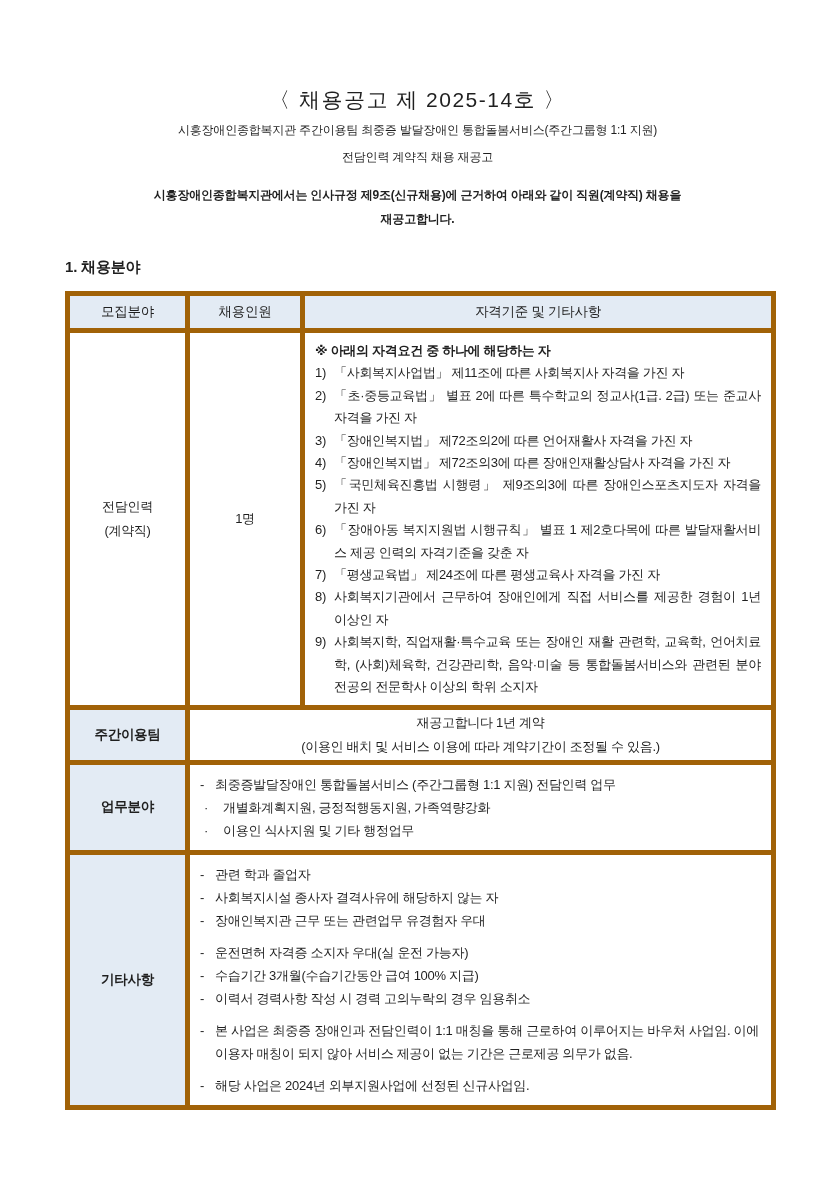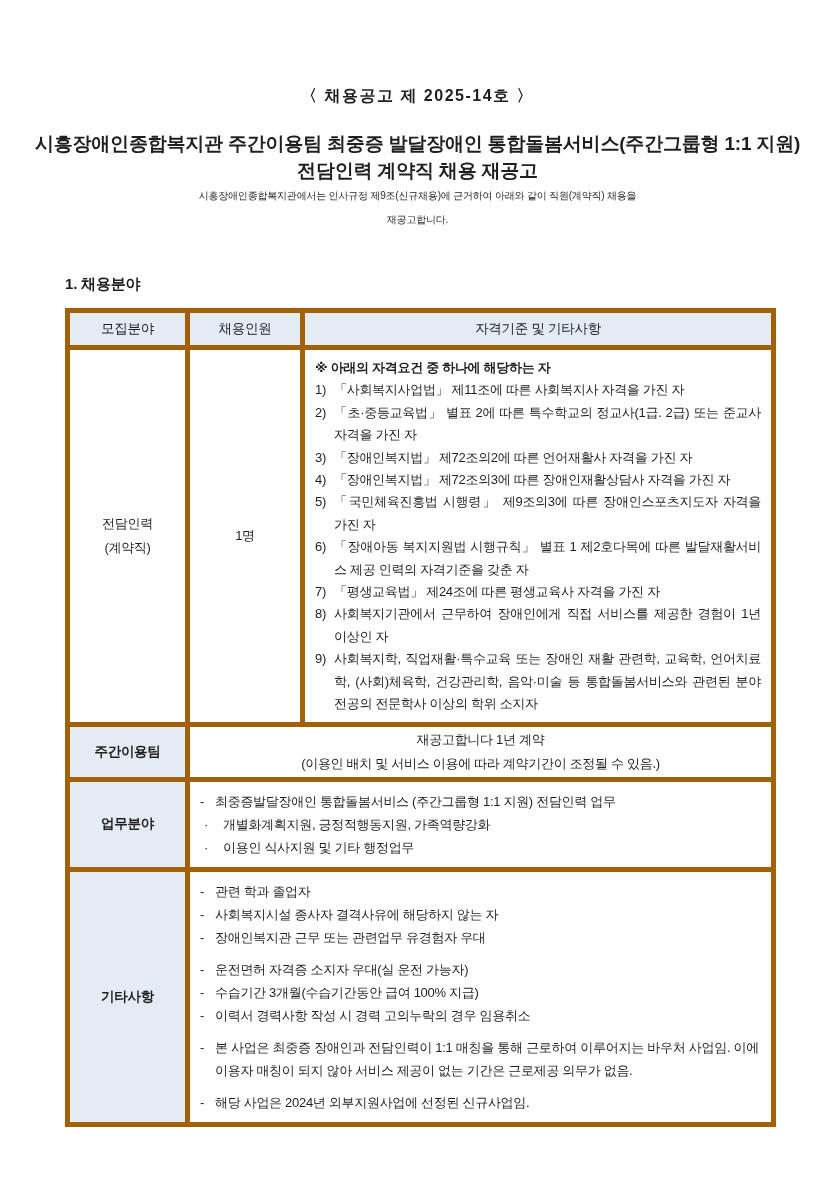--- a/index.html
+++ b/index.html
@@ -10,43 +10,44 @@
     box-sizing: border-box;
     background: #ffffff;
     color: #1f1f1f;
     font-family: "Liberation Sans", "DejaVu Sans", sans-serif;
     padding-top: 86px;
     overflow: hidden;
   }
   
   .title-block { text-align: center; }
   .notice-no {
-    font-size: 16px;
-    font-weight: bold;
+    font-size: 21px;
+    font-weight: normal;
     letter-spacing: 1.5px;
-    margin-bottom: 23px;
+    margin-bottom: 3px;
     white-space: nowrap;
   }
   .doc-title {
-    font-size: 19px;
-    font-weight: bold;
+    font-size: 12px;
+    font-weight: normal;
     line-height: 27px;
     letter-spacing: -0.2px;
     white-space: nowrap;
   }
   .intro {
-    margin-top: 0;
-    font-size: 10px;
+    margin-top: 12px;
+    font-size: 12px;
     line-height: 24px;
     letter-spacing: -0.2px;
+    font-weight: bold;
   }
   
   .content { padding: 0 64px 0 65px; }
   .section-heading {
-    margin-top: 43px;
+    margin-top: 27px;
     margin-bottom: 14px;
     font-size: 15px;
     font-weight: bold;
     letter-spacing: -0.2px;
   }
   
   table.recruit-table {
     border-collapse: collapse;
     width: 706px;
     table-layout: fixed;

